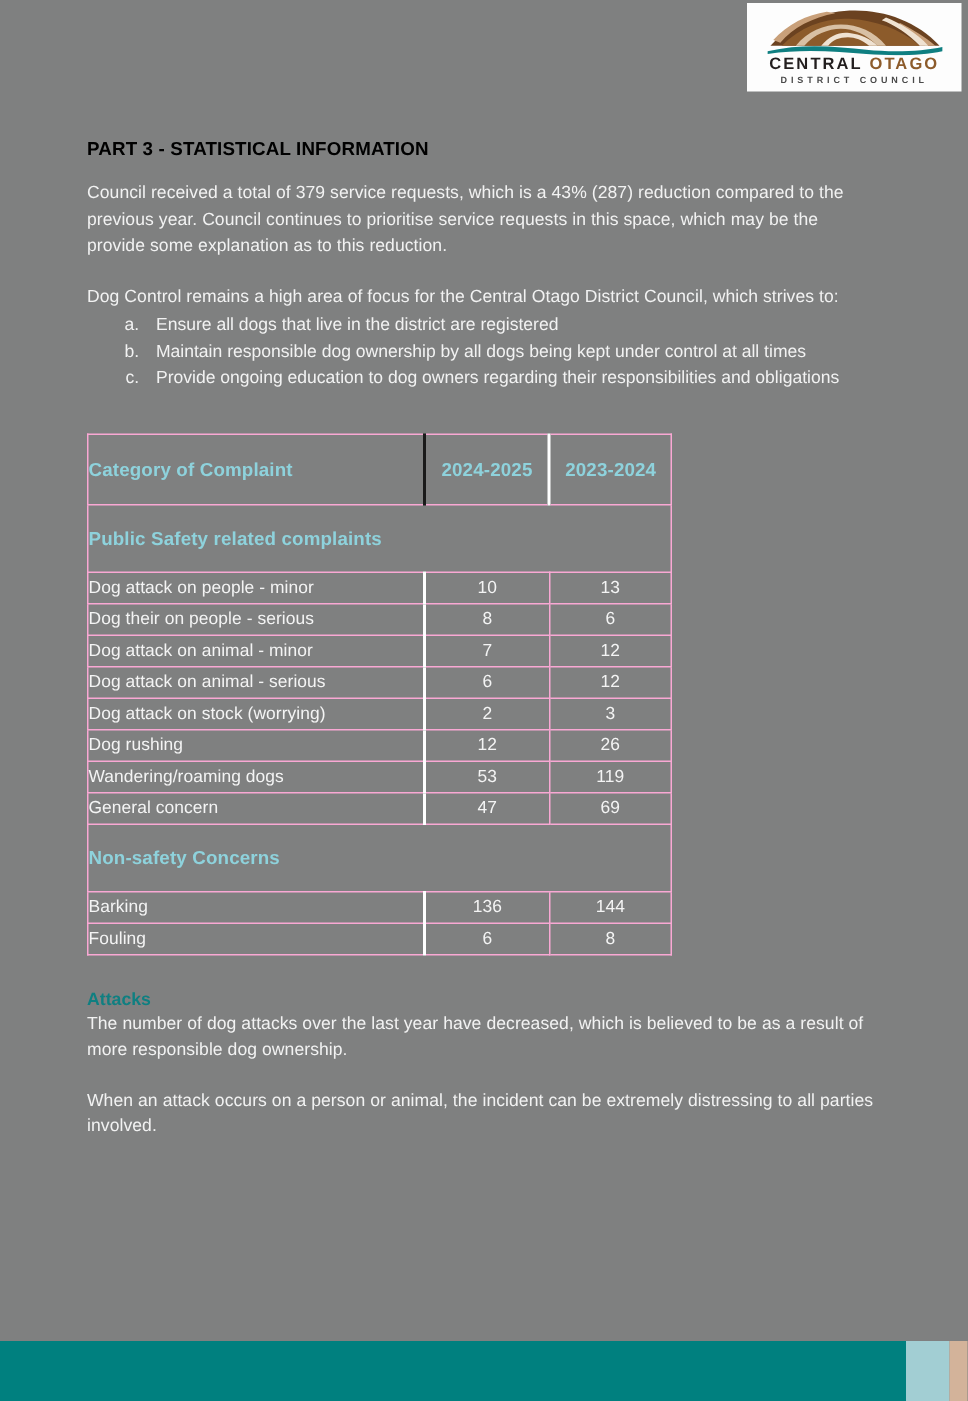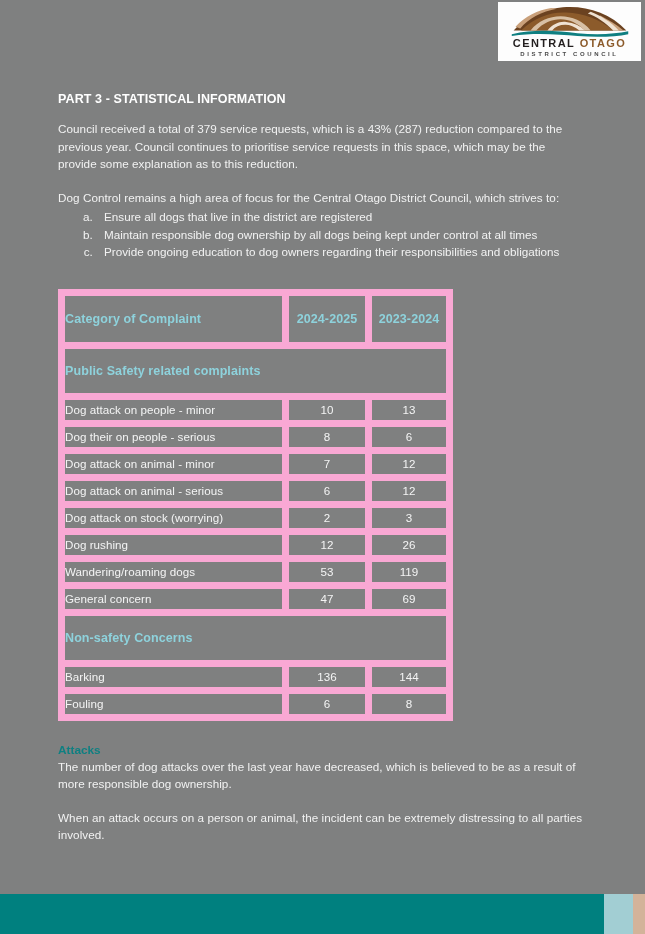--- a/index.html
+++ b/index.html
@@ -58,21 +58,21 @@
 
   
   .content {
     position: absolute;
     left: 58px;
     top: 92px;
     width: 528px;
   }
 
   .section-title {
-    color: #ffffff;
+    color: #000000;
     font-size: 12.5px;
     font-weight: bold;
     letter-spacing: 0.1px;
     margin: 0 0 14px 0;
   }
 
   p.para {
     color: #f2f2f2;
     font-size: 11.7px;
     line-height: 17.5px;
@@ -98,21 +98,21 @@
   .tbl-wrap {
     margin-top: 28px;
     width: 390px;
   }
   table.complaints {
     border-collapse: collapse;
     width: 390px;
     table-layout: fixed;
   }
   table.complaints td {
-    border: 7px solid #f9a8d4;
+    border: 1px solid #f9a8d4;
     padding: 0;
     vertical-align: middle;
   }
   .col-cat   { width: 224px; }
   .col-y1    { width: 83px;  }
   .col-y2    { width: 81px;  }
 
   .hdr-cell {
     height: 46px;
     color: #8ed2dc;

